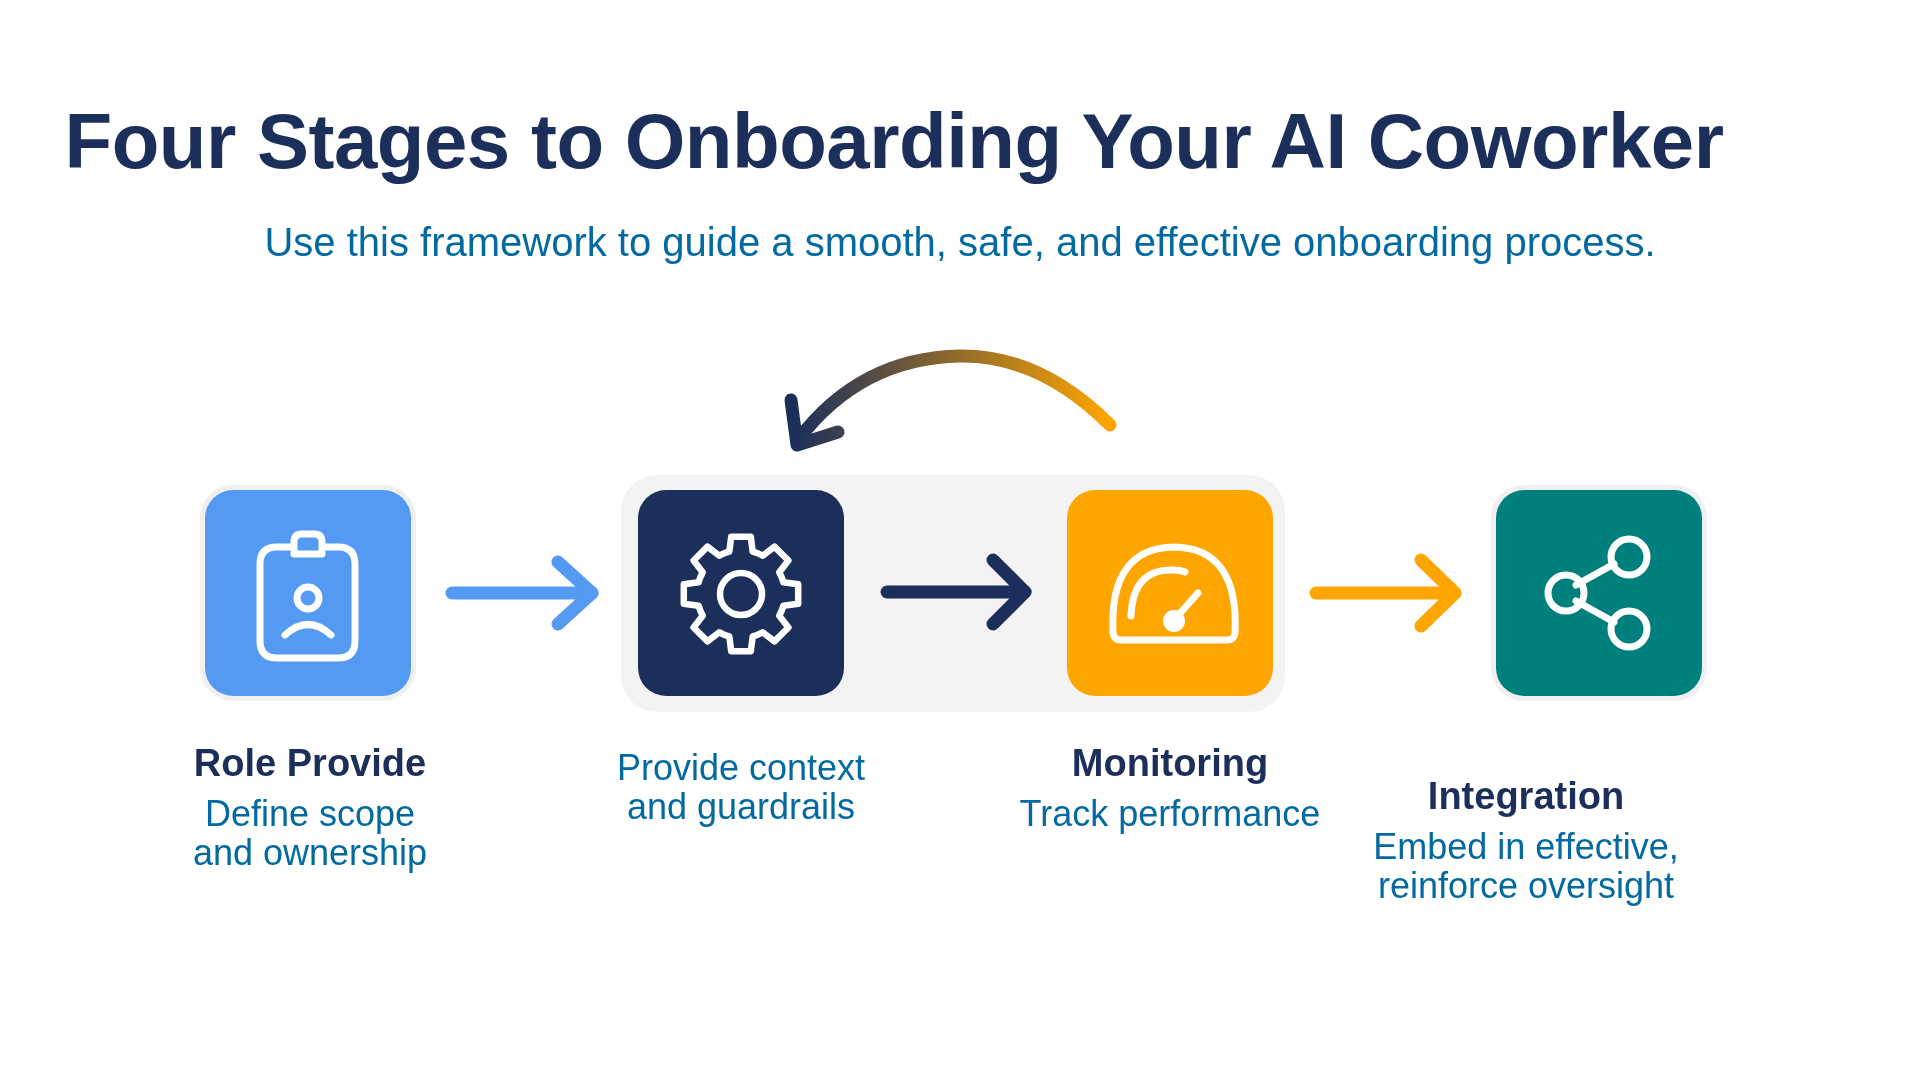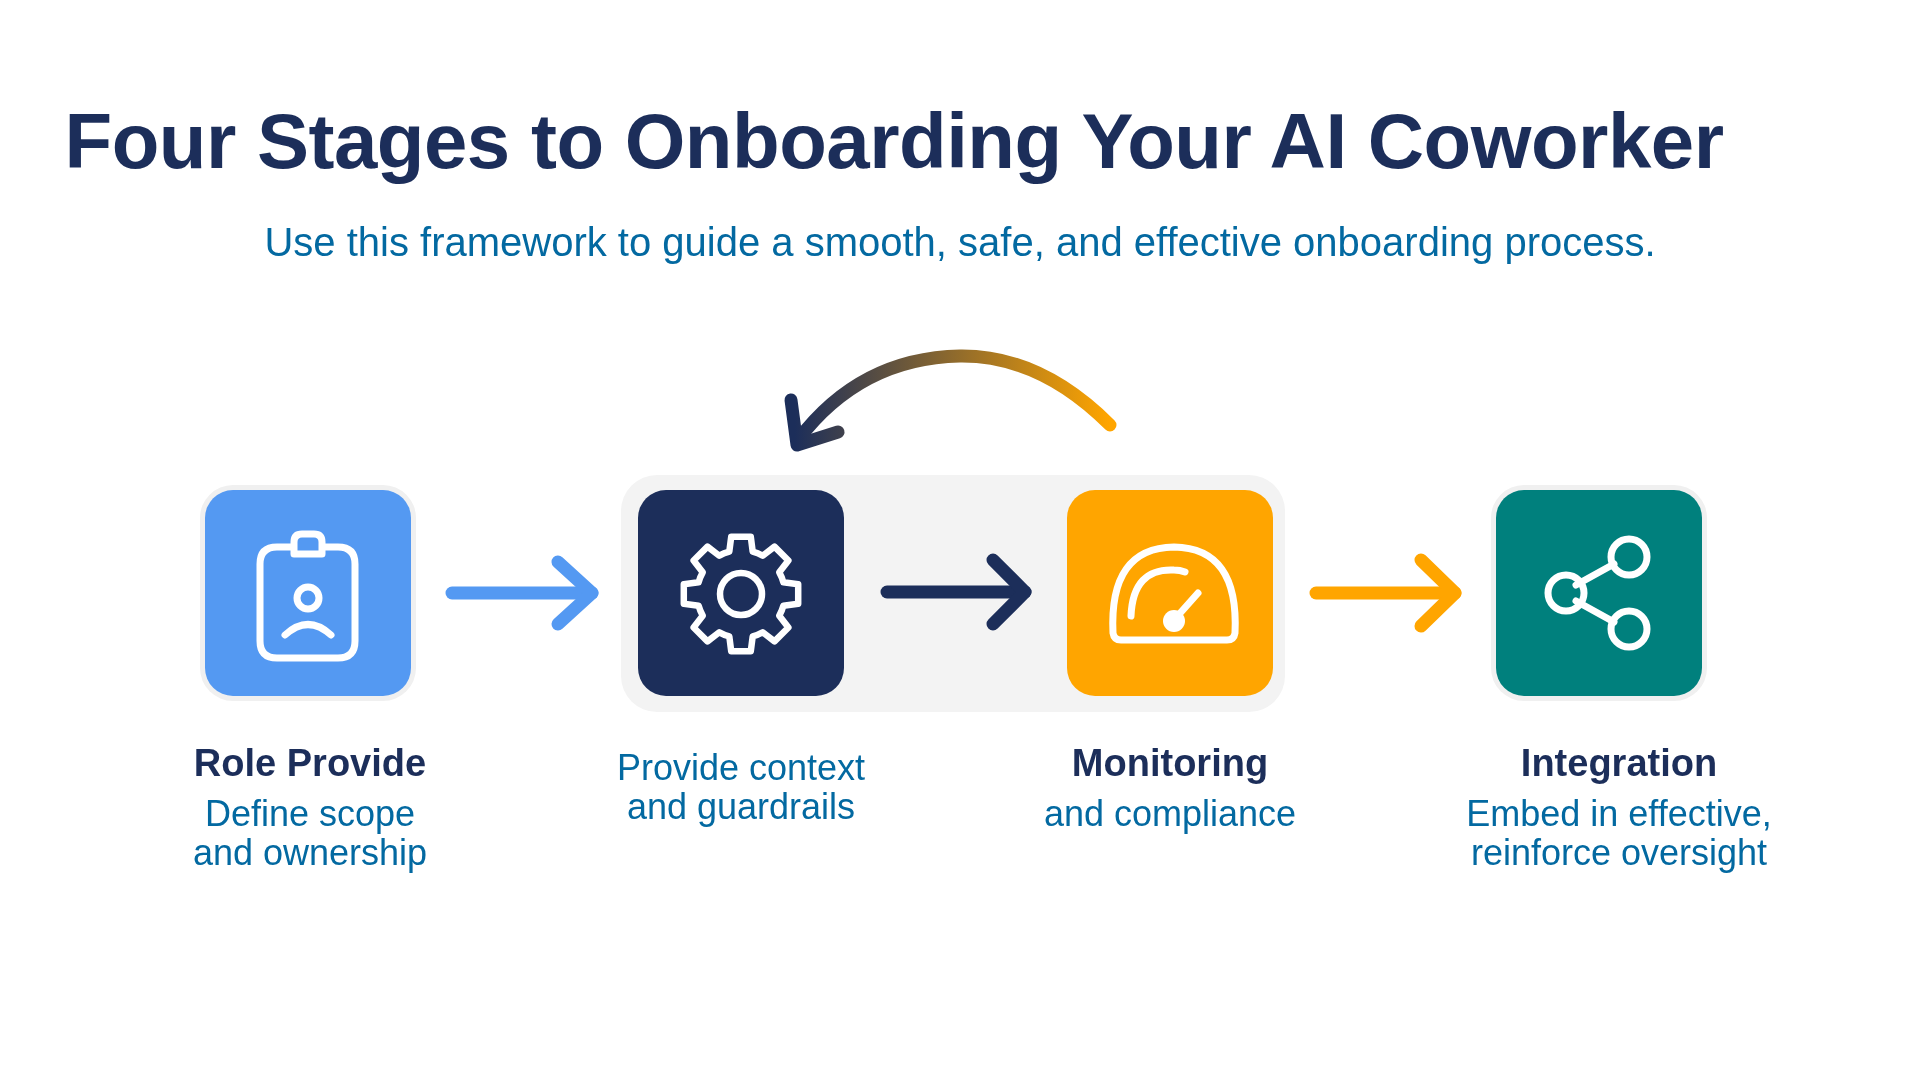--- a/index.html
+++ b/index.html
@@ -105,22 +105,22 @@
 </div>
 <div class="stage-text" style="left:561px;">
   <div class="stage-desc">
     <div>Provide context</div>
     <div>and guardrails</div>
   </div>
 </div>
 <div class="stage-text" style="left:990px;">
   <div class="stage-title">Monitoring</div>
   <div class="stage-desc">
-    <div>and compliance</div>
+    <div>Track performance</div>
   </div>
 </div>
-<div class="stage-text" style="left:1439px;">
+<div class="stage-text" style="left:1346px;margin-top:33px;">
   <div class="stage-title">Integration</div>
   <div class="stage-desc">
     <div>Embed in effective,</div>
     <div>reinforce oversight</div>
   </div>
 </div>
 
 </body></html>

